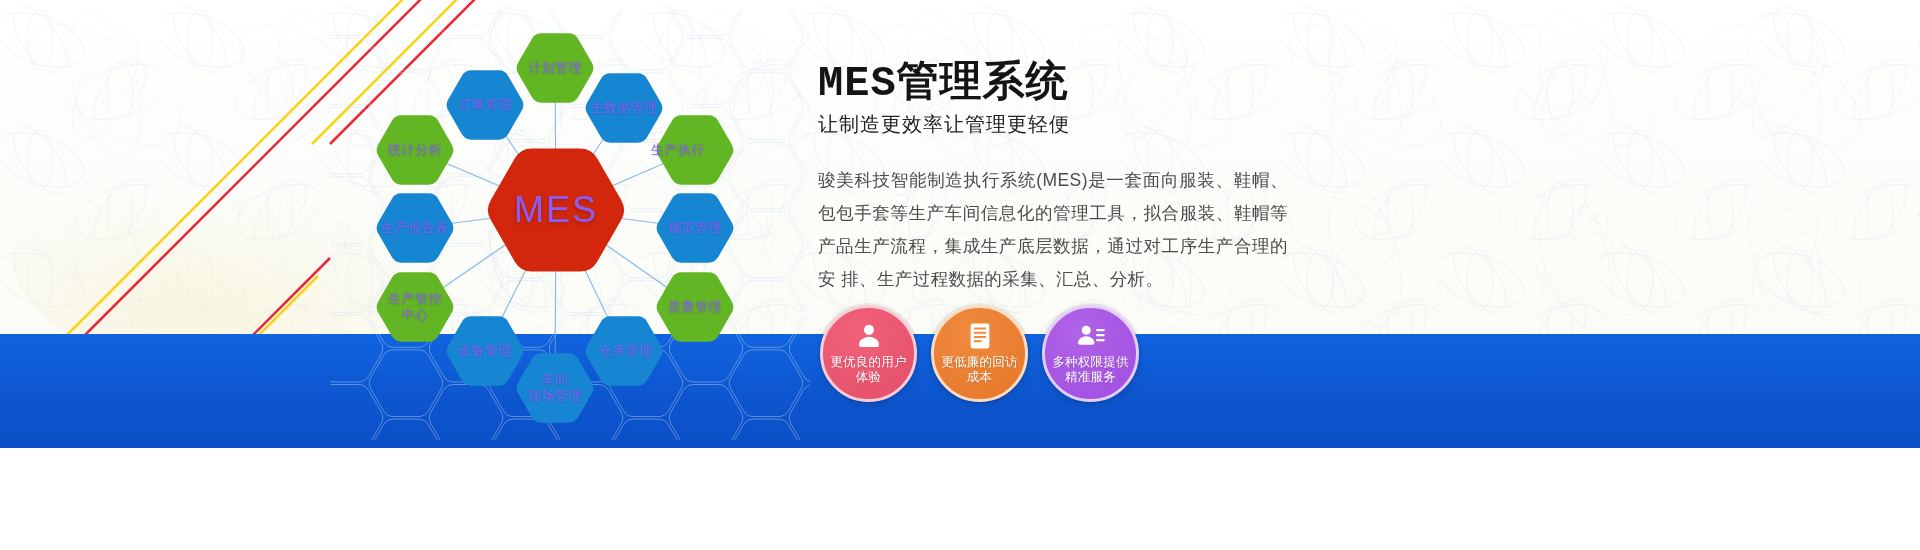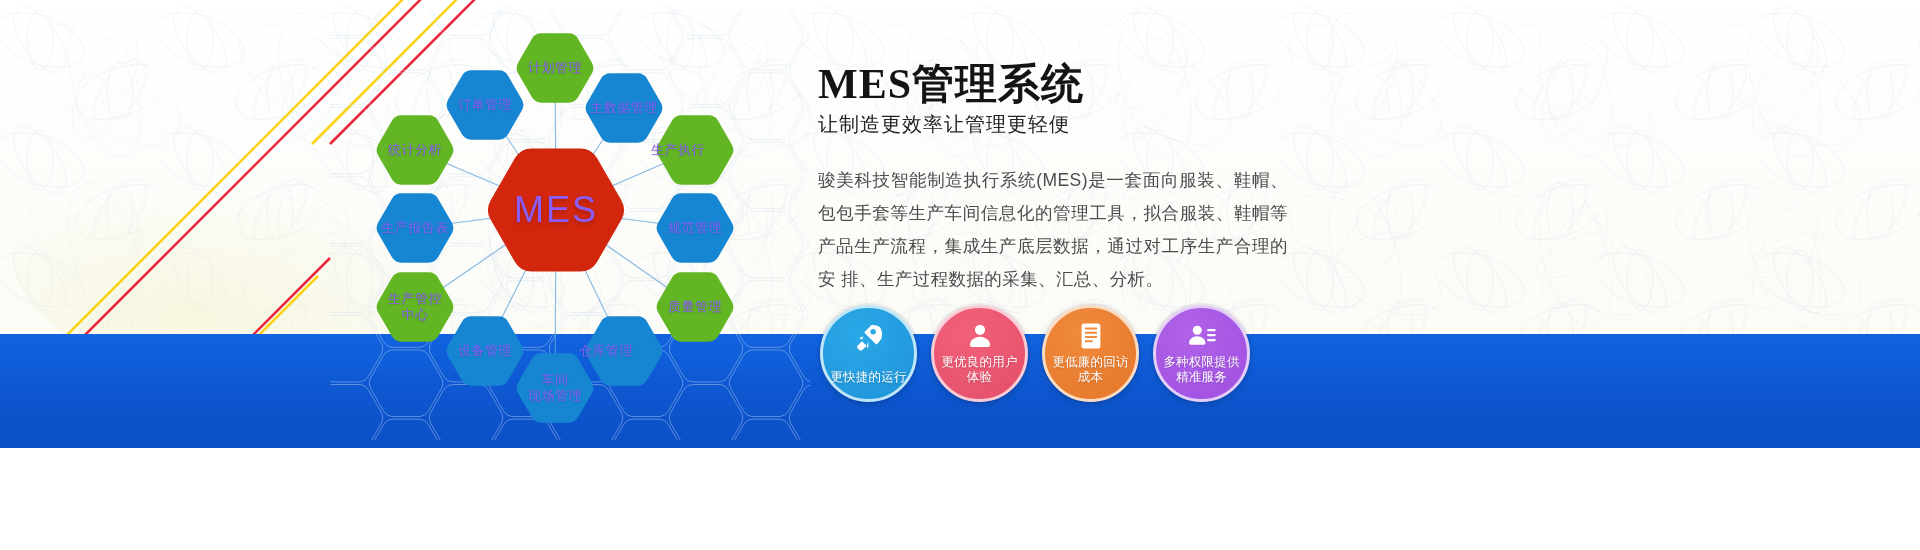--- a/index.html
+++ b/index.html
@@ -29,21 +29,21 @@
     text-shadow:0 1px 2px rgba(0,0,0,.18);
     pointer-events:none;white-space:pre-line;
     display:flex;align-items:center;justify-content:center;
   }
   .hexlabel.center{font-size:36px;font-weight:normal;letter-spacing:2px;
     text-shadow:0 2px 4px rgba(0,0,0,.22);}
 
   
   #textcol{position:absolute;left:818px;top:58px;width:560px;}
   .title{
-    font-family:Liberation Serif, serif;
+    font-family:Liberation Mono, monospace;
     font-size:42px;font-weight:bold;color:#141414;letter-spacing:1px;
     line-height:52px;margin:0;white-space:nowrap;
   }
   .subtitle{
     font-size:20px;color:#232323;letter-spacing:1px;margin:0 0 0 0;
     line-height:28px;white-space:nowrap;
   }
   .body{
     margin:26px 0 0 0;color:#4c4c4c;font-size:17.5px;line-height:33px;
     letter-spacing:.4px;width:470px;text-align:justify;
@@ -244,43 +244,33 @@
         <div class="hexlabel" style="left: 115px; top: 75px; width: 80px; height: 40px;">订单管理</div>
         <div class="hexlabel" style="left: 254px; top: 78px; width: 80px; height: 40px;">主数据管理</div>
         <div class="hexlabel" style="left: 45px; top: 120px; width: 80px; height: 40px;">统计分析</div>
         <div class="hexlabel" style="left: 308px; top: 120px; width: 80px; height: 40px;">生产执行</div>
         <div class="hexlabel" style="left: 45px; top: 198px; width: 80px; height: 40px;">生产报告表</div>
         <div class="hexlabel" style="left: 325px; top: 198px; width: 80px; height: 40px;">规范管理</div>
         <div class="hexlabel" style="left: 45px; top: 277px; width: 80px; height: 40px;">生产管控
 中心</div>
         <div class="hexlabel" style="left: 325px; top: 277px; width: 80px; height: 40px;">质量管理</div>
         <div class="hexlabel" style="left: 115px; top: 321px; width: 80px; height: 40px;">设备管理</div>
-        <div class="hexlabel" style="left: 236px; top: 321px; width: 80px; height: 40px;">仓库管理</div>
+        <div class="hexlabel" style="left: 256px; top: 321px; width: 80px; height: 40px;">仓库管理</div>
         <div class="hexlabel" style="left: 185px; top: 358px; width: 80px; height: 40px;">车间
 现场管理</div>
       </div>
   </div>
 
   <div id="textcol">
     <h1 class="title">MES管理系统</h1>
     <div class="subtitle">让制造更效率让管理更轻便</div>
     <p class="body">骏美科技智能制造执行系统(MES)是一套面向服装、鞋帽、包包手套等生产车间信息化的管理工具，拟合服装、鞋帽等产品生产流程，集成生产底层数据，通过对工序生产合理的安 排、生产过程数据的采集、汇总、分析。</p>
   </div>
 
   <div id="badges">
-      <div class="badge" style="background: radial-gradient(circle at 38% 28%, rgb(42, 168, 232) 0%, rgb(31, 147, 216) 100%); border-color: rgb(191, 230, 249);">
-        <div class="glyph">
-          <svg width="30" height="30" viewBox="0 0 24 24" fill="#fff">
-            <path d="M14.6 2.3c3.4-.5 6.4 1 7.1 1.7.7.7 2.2 3.7 1.7 7.1-.4 2.6-2.4 5-4.6 6.7l-2.5-2.5-4.6-4.6L9.2 8.2C10.9 6 13.3 4 14.6 2.3z" transform="translate(-1 1)"></path>
-            <circle cx="15.3" cy="8.6" r="2.2" fill="#2aa8e8"></circle>
-            <path d="M7.6 12.3 3.9 13.6l2.6 1.2zM11.5 16.2l-1.3 3.7 1.2 2.6zM6.4 16.1l-3.8 3.8c-.6.6.3 2.1 1 2.7.6.6 2.1 1.5 2.7.9l3.8-3.8z" fill="#fff"></path>
-          </svg>
-        </div>
-        <div class="cap">更快捷的运行</div>
-      </div>
       <div class="badge tall" style="background: radial-gradient(circle at 38% 28%, rgb(242, 97, 122) 0%, rgb(227, 78, 105) 100%); border-color: rgb(251, 204, 214);">
         <div class="glyph">
           <svg width="30" height="30" viewBox="0 0 24 24" fill="#fff">
             <circle cx="12" cy="7" r="4.1"></circle>
             <path d="M12 12.6c-4.4 0-8 2.9-8 6.5 0 .9.7 1.6 1.6 1.6h12.8c.9 0 1.6-.7 1.6-1.6 0-3.6-3.6-6.5-8-6.5z"></path>
           </svg>
         </div>
         <div class="cap">更优良的用户
 体验</div>
       </div>

